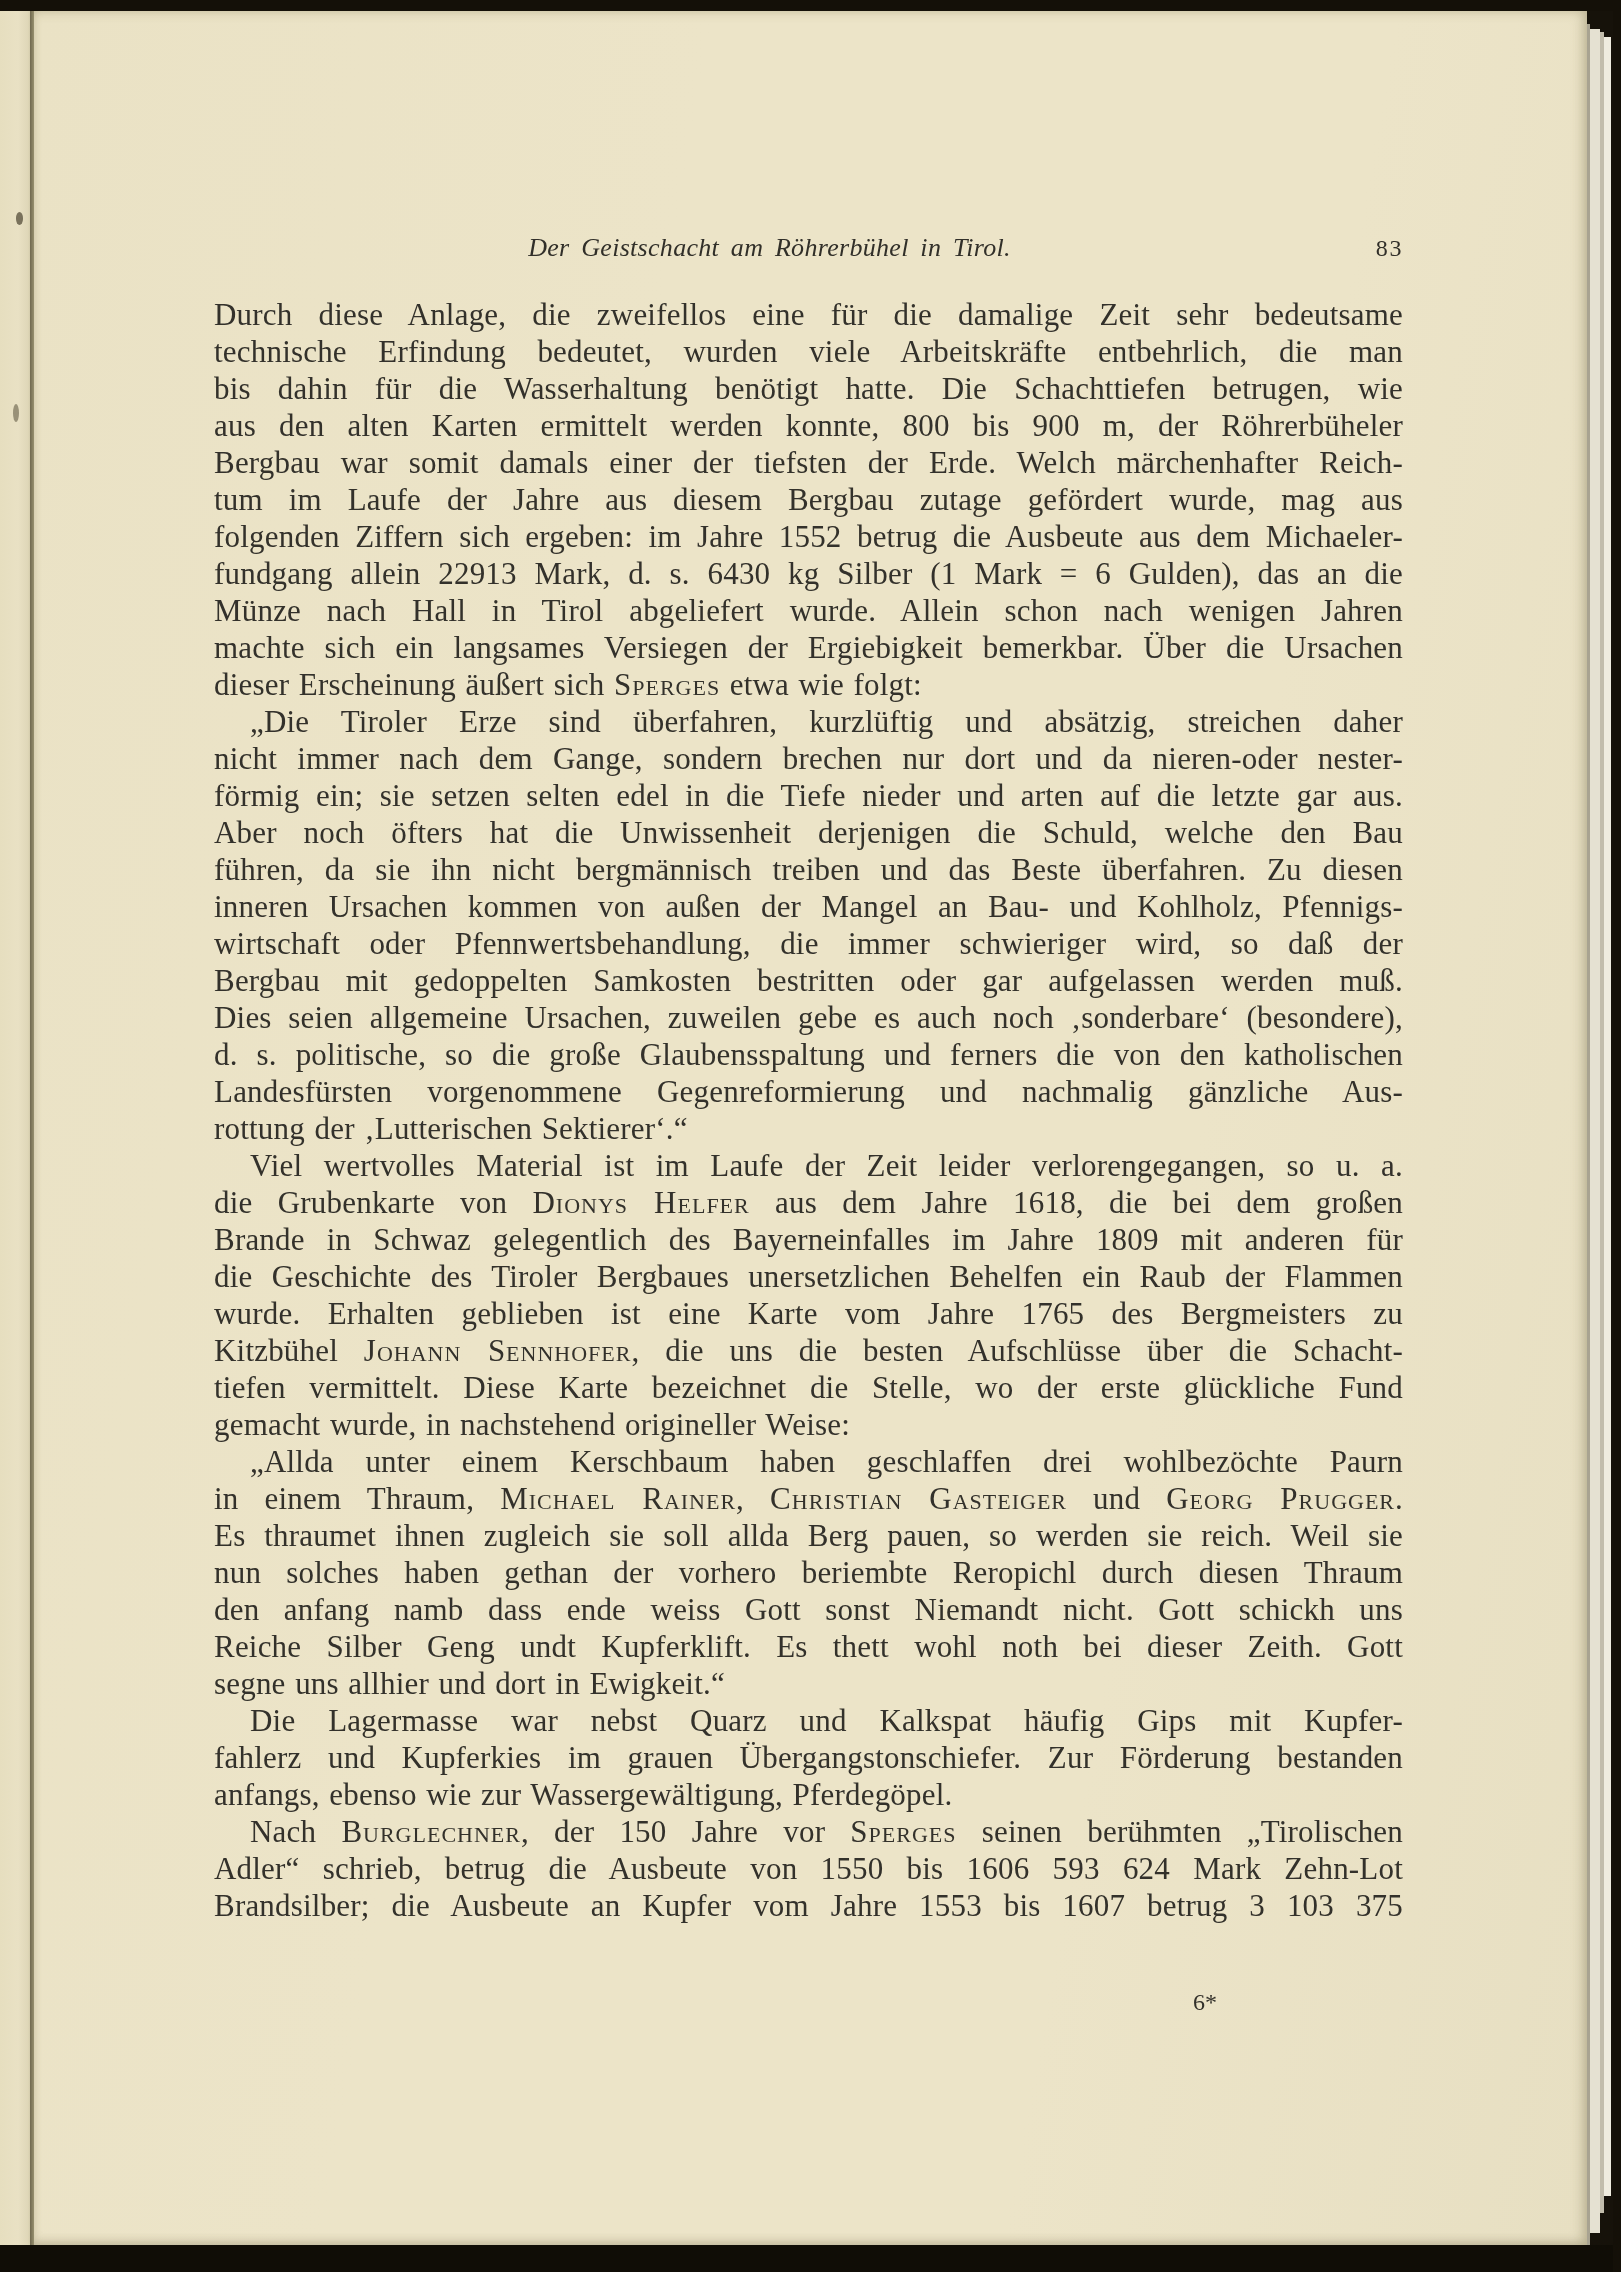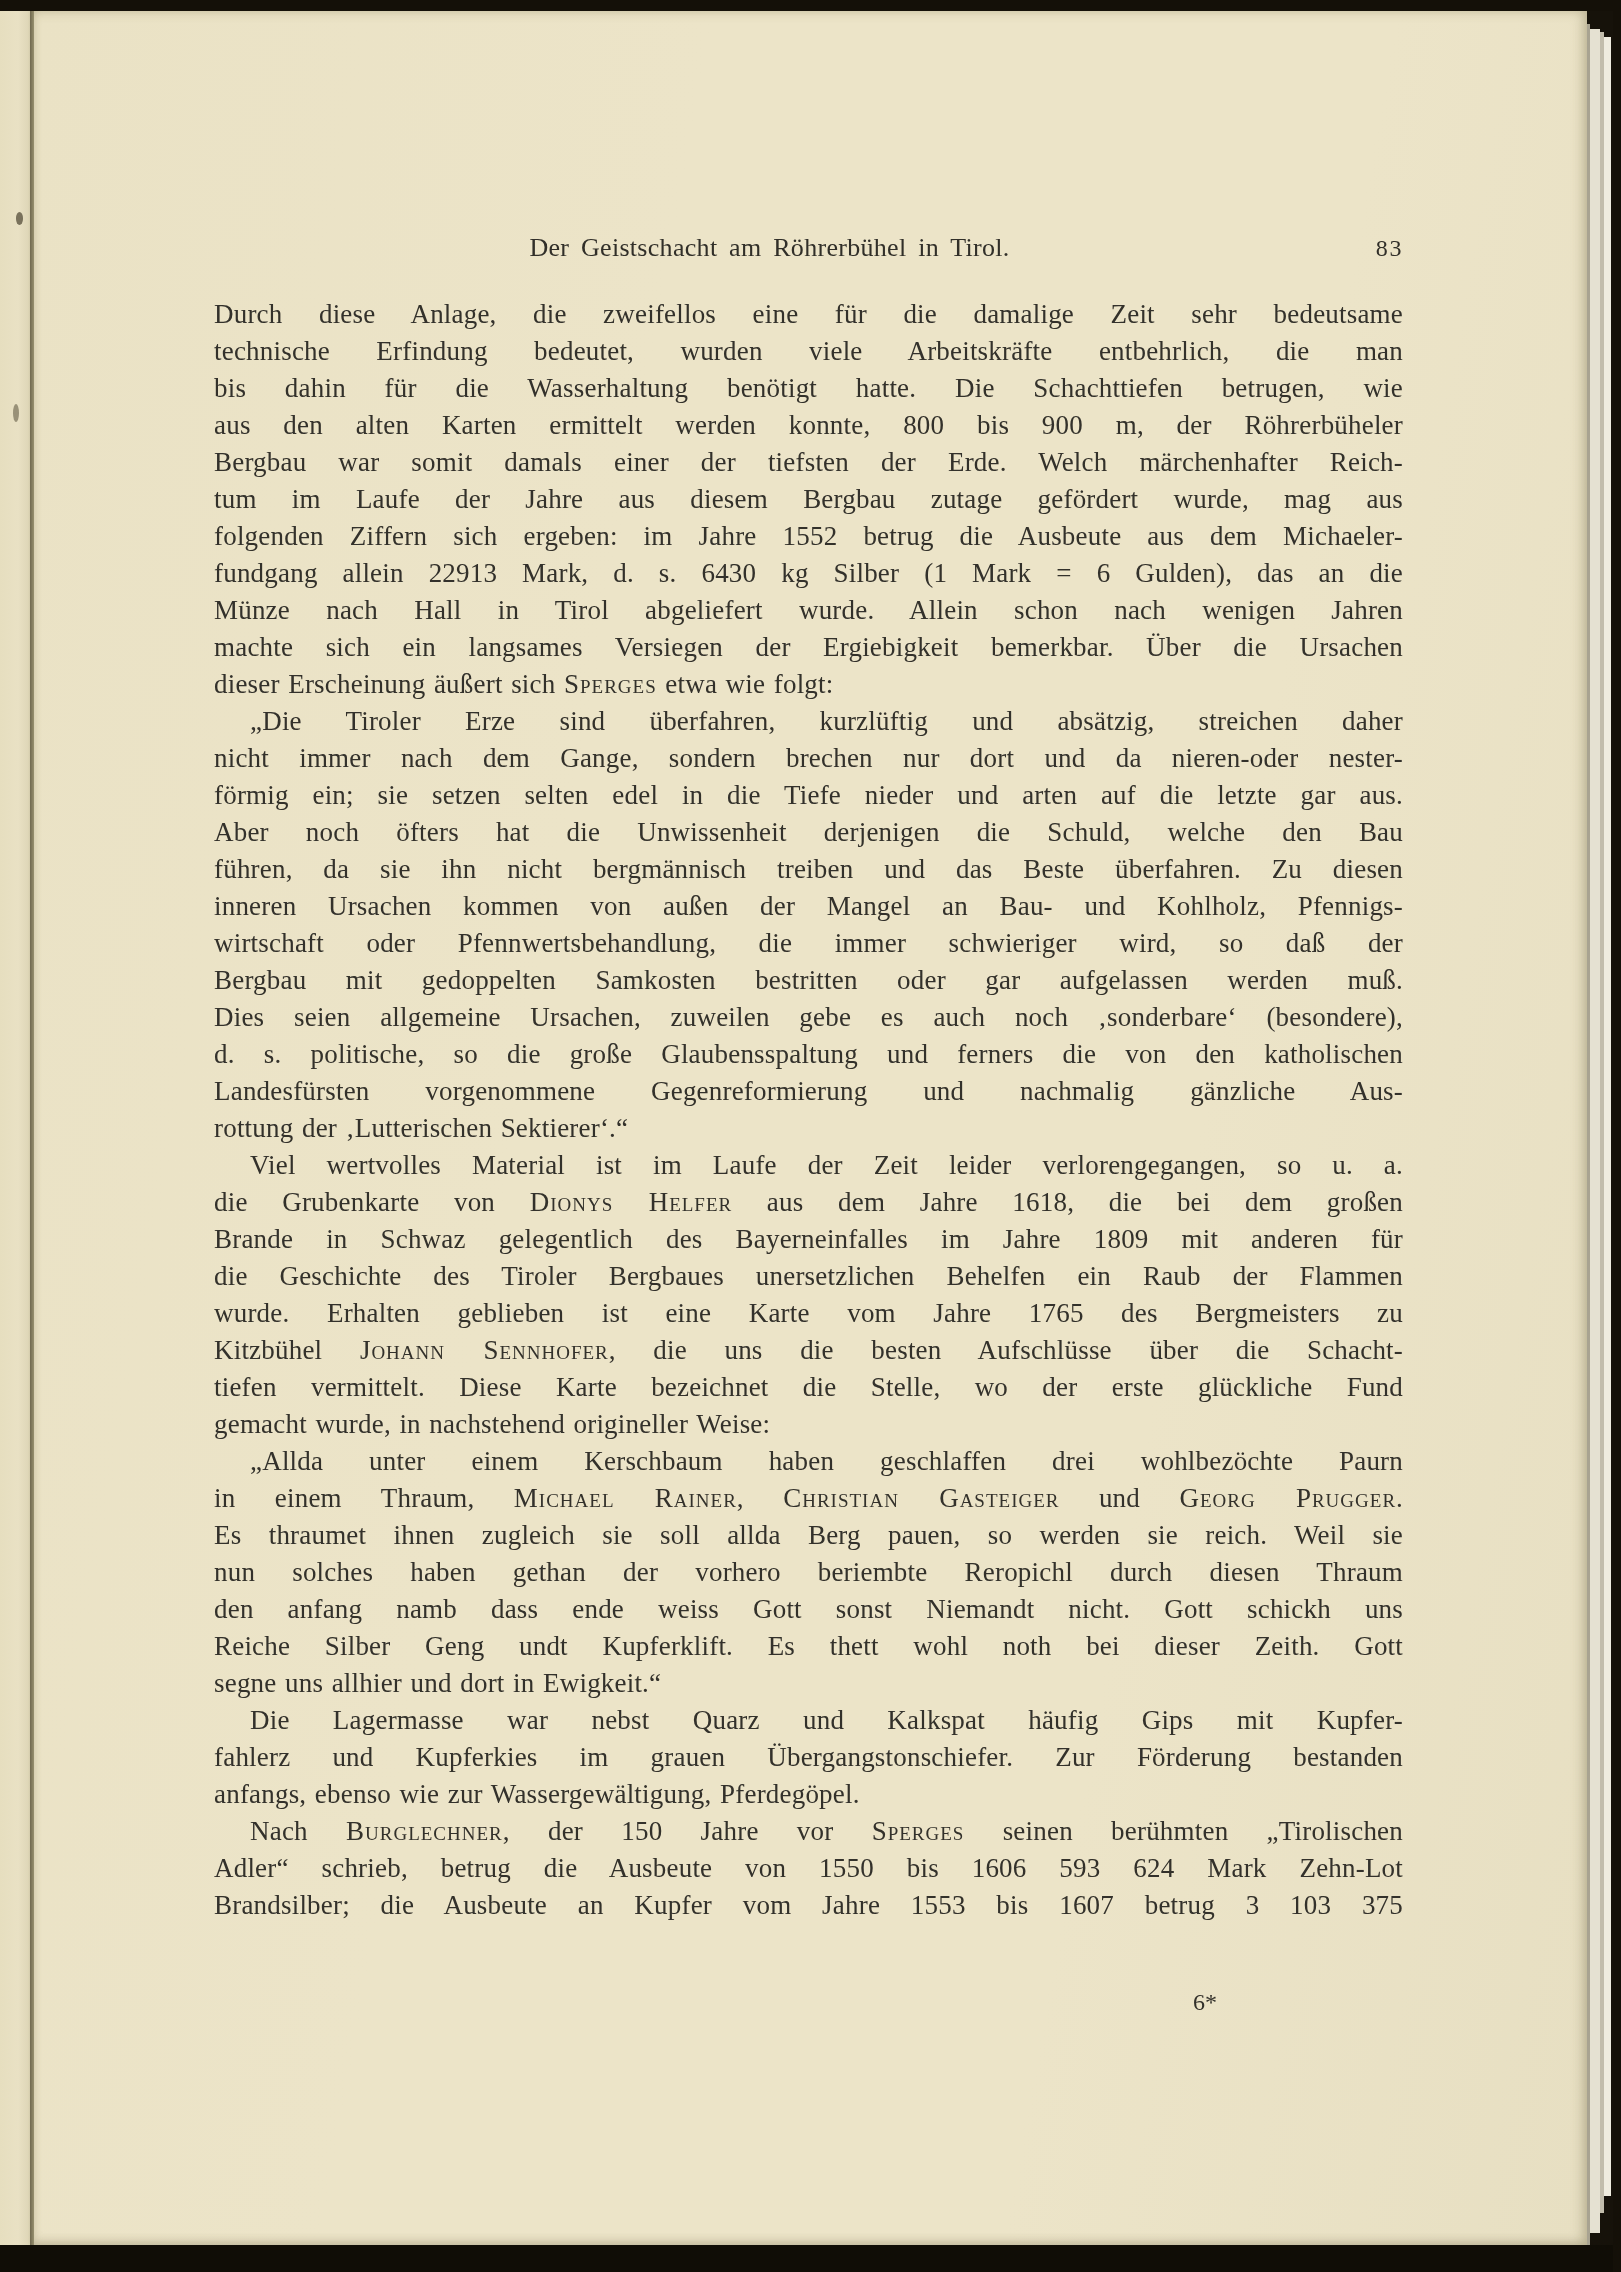--- a/index.html
+++ b/index.html
@@ -42,32 +42,32 @@
   .edge-stack .e4 { position: absolute; left: 17px; top: 13px; width: 7.3px; height: 97%; background: #efecdf; }
 
   
   .speck1 { position: absolute; left: 16px; top: 212px; width: 7.3px; height: 13px; background: #4a4330; border-radius: 50%; opacity: .7; }
   .speck2 { position: absolute; left: 13px; top: 404px; width: 5.7px; height: 18px; background: #57503a; border-radius: 50%; opacity: .55; }
 
   
   .running-title {
     position: absolute; left: 180px; top: 221px; width: 1111px;
     text-align: center; font-size: 26px; line-height: 32px;
-    color: #312f29; word-spacing: 4.9px; letter-spacing: 0.3px;
+    color: #312f29; word-spacing: 4.9px; letter-spacing: 0.3px; font-style: italic;
   }
   .page-number {
     position: absolute; left: 1265px; top: 221px; width: 104px;
     text-align: right; font-size: 24px; line-height: 32px; color: #312f29;
     letter-spacing: 1.6px;
   }
 
   
   .text-block {
     position: absolute; left: 180px; top: 285px; width: 1189px;
-    color: #33312b; font-size: 27px;
+    color: #33312b; font-size: 31px;
     word-spacing: 1.6px; letter-spacing: 0.2px;
   }
   .line {
     height: 37px; line-height: 37px; overflow: hidden;
     text-align: justify; text-align-last: justify;
   }
   .line.last { text-align: right; text-align-last: left; }
   .line.indent { text-indent: 36px; }
   .sc { font-variant: small-caps; letter-spacing: 1px; }
 

